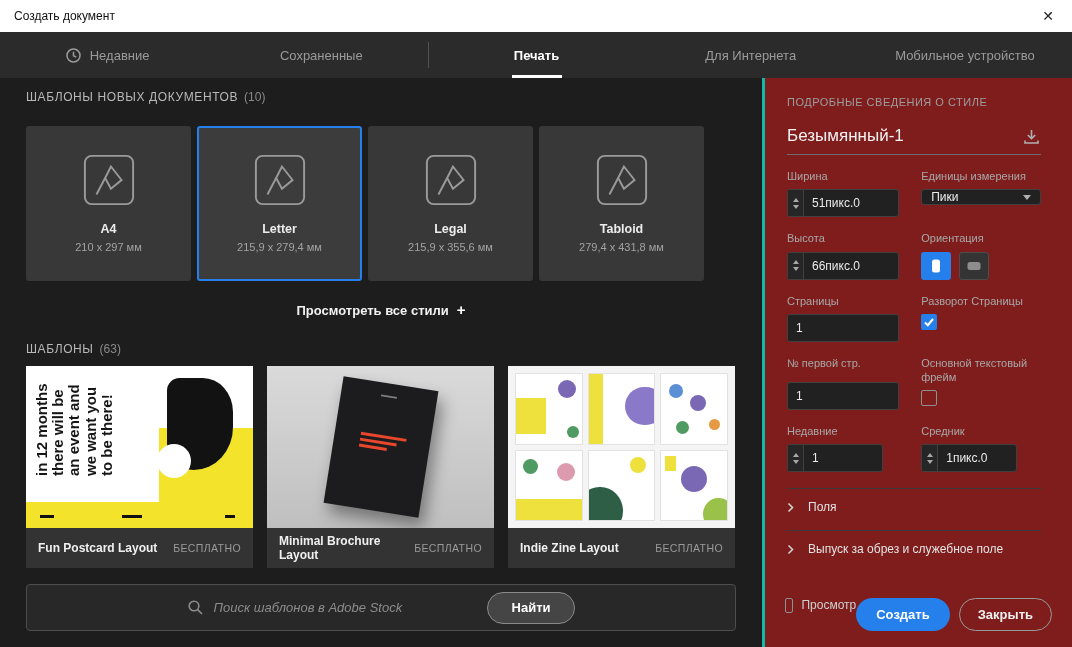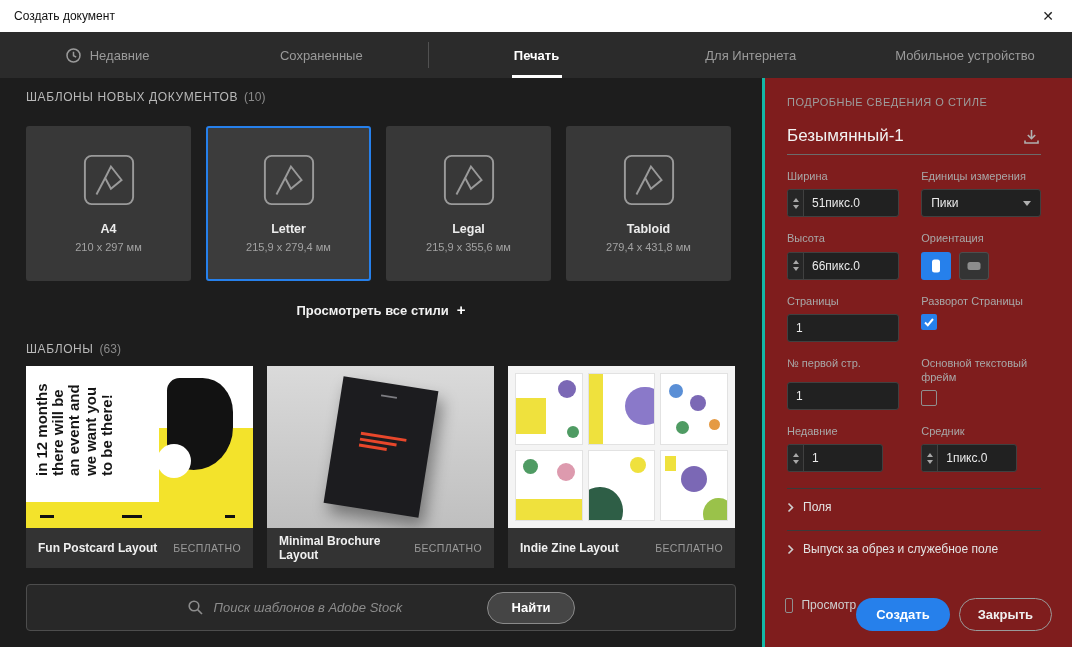--- a/index.html
+++ b/index.html
@@ -22,21 +22,21 @@
 
   
   .body-row { display:flex; height:569px; }
   .main { width:762px; background:#1d1d1d; padding:12px 26px 0 26px; position:relative; }
   .panel { width:310px; background:#7f1d1d; border-left:3px solid #14b8a6; padding:18px 31px 0 22px; position:relative; }
 
   .sec-label { font-size:12px; color:#b9b9b9; letter-spacing:.6px; }
   .sec-label .count { color:#8a8a8a; margin-left:6px; letter-spacing:0; }
 
   
-  .preset-row { display:flex; gap:15px; margin-top:22px; }
+  .preset-row { display:flex; gap:6px; margin-top:22px; }
   .preset-card { width:165px; height:155px; background:#383838; border-radius:3px; display:flex; flex-direction:column; align-items:center; padding-top:25px; cursor:pointer; border:2px solid transparent; }
   .preset-card.selected { border-color:#2680eb; background:#3c3c3c; }
   .preset-name { margin-top:15px; font-size:12.5px; font-weight:bold; color:#ececec; }
   .preset-size { margin-top:5px; font-size:11px; color:#a2a2a2; }
 
   .view-all { margin-top:20px; text-align:center; font-size:13px; font-weight:bold; color:#f2f2f2; cursor:pointer; }
   .view-all .plus { margin-left:8px; font-size:15px; color:#fff; }
 
   .sec2 { margin-top:24px; }
 
@@ -88,33 +88,33 @@
 
   .prow { display:flex; gap:22px; margin-top:14px; }
   .col-l { width:118px; }
   .col-r { width:126px; }
   .flabel { font-size:11px; color:#a8a8a8; margin-bottom:6px; line-height:1.3; }
   .field { height:28px; background:#212121; border:1px solid #404040; border-radius:3px; display:flex; align-items:center; overflow:hidden; }
   .steppers { width:16px; height:100%; border-right:1px solid #404040; display:flex; flex-direction:column; align-items:center; justify-content:center; gap:3px; cursor:pointer; background:#262626; }
   .tri-up { width:0; height:0; border-left:3.5px solid transparent; border-right:3.5px solid transparent; border-bottom:4px solid #a8a8a8; }
   .tri-dn { width:0; height:0; border-left:3.5px solid transparent; border-right:3.5px solid transparent; border-top:4px solid #a8a8a8; }
   .fval { padding-left:8px; font-size:12px; color:#ebebeb; }
-  .dropdown { height:28px; background:#212121; border:1px solid #404040; border-radius:3px; display:flex; align-items:center; justify-content:space-between; padding:0 9px; cursor:pointer; }
+  .dropdown { height:16px; background:#212121; border:1px solid #404040; border-radius:3px; display:flex; align-items:center; justify-content:space-between; padding:0 9px; cursor:pointer; }
   .dd-chevron { width:0; height:0; border-left:4px solid transparent; border-right:4px solid transparent; border-top:5px solid #b0b0b0; }
 
   .orient-row { display:flex; gap:8px; }
   .orient-btn { width:30px; height:28px; border-radius:3px; display:flex; align-items:center; justify-content:center; cursor:pointer; }
   .orient-btn.portrait { background:#2680eb; }
   .orient-btn.landscape { background:#343434; border:1px solid #4d4d4d; }
 
   .checkbox { width:16px; height:16px; border-radius:2px; cursor:pointer; display:flex; align-items:center; justify-content:center; }
   .checkbox.checked { background:#2680eb; }
   .checkbox.unchecked { background:transparent; border:1px solid #8f8f8f; }
 
-  .section-row { border-top:1px solid #3a3a3a; margin-top:16px; padding:11px 0 0 0; display:flex; align-items:center; gap:9px; cursor:pointer; }
+  .section-row { border-top:1px solid #3a3a3a; margin-top:16px; padding:11px 0 0 0; display:flex; align-items:center; gap:14px; cursor:pointer; }
   .section-row .slabel { font-size:12px; color:#e3e3e3; }
   .section-row:last-of-type { margin-top:12px; }
 
   .actions { position:absolute; left:20px; right:20px; bottom:16px; display:flex; }
   .preview-label { margin-left:8px; font-size:12px; color:#cfcfcf; }
   .spacer { flex:1; }
   .btn-create { height:33px; padding:0 20px; border-radius:17px; background:#2680eb; border:none; color:#fff; font-size:13px; font-weight:bold; cursor:pointer; font-family:"Liberation Sans",sans-serif; }
   .btn-close { margin-left:9px; height:33px; padding:0 18px; border-radius:17px; background:transparent; border:1px solid #9a9a9a; color:#efefef; font-size:13px; font-weight:bold; cursor:pointer; font-family:Liberation Sans, sans-serif; }
 </style>
 </head>

